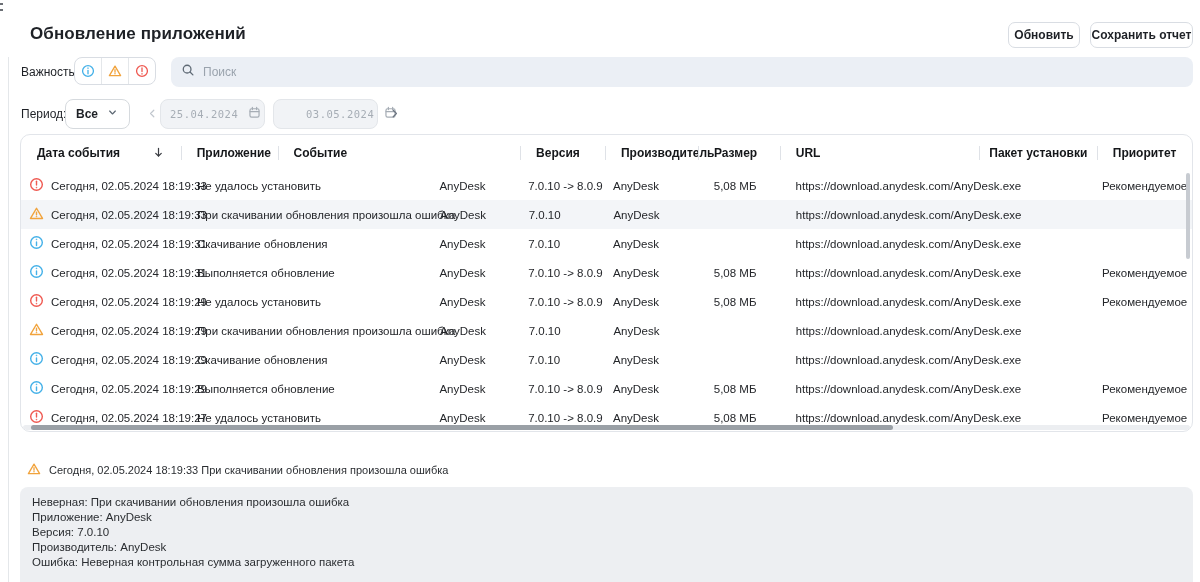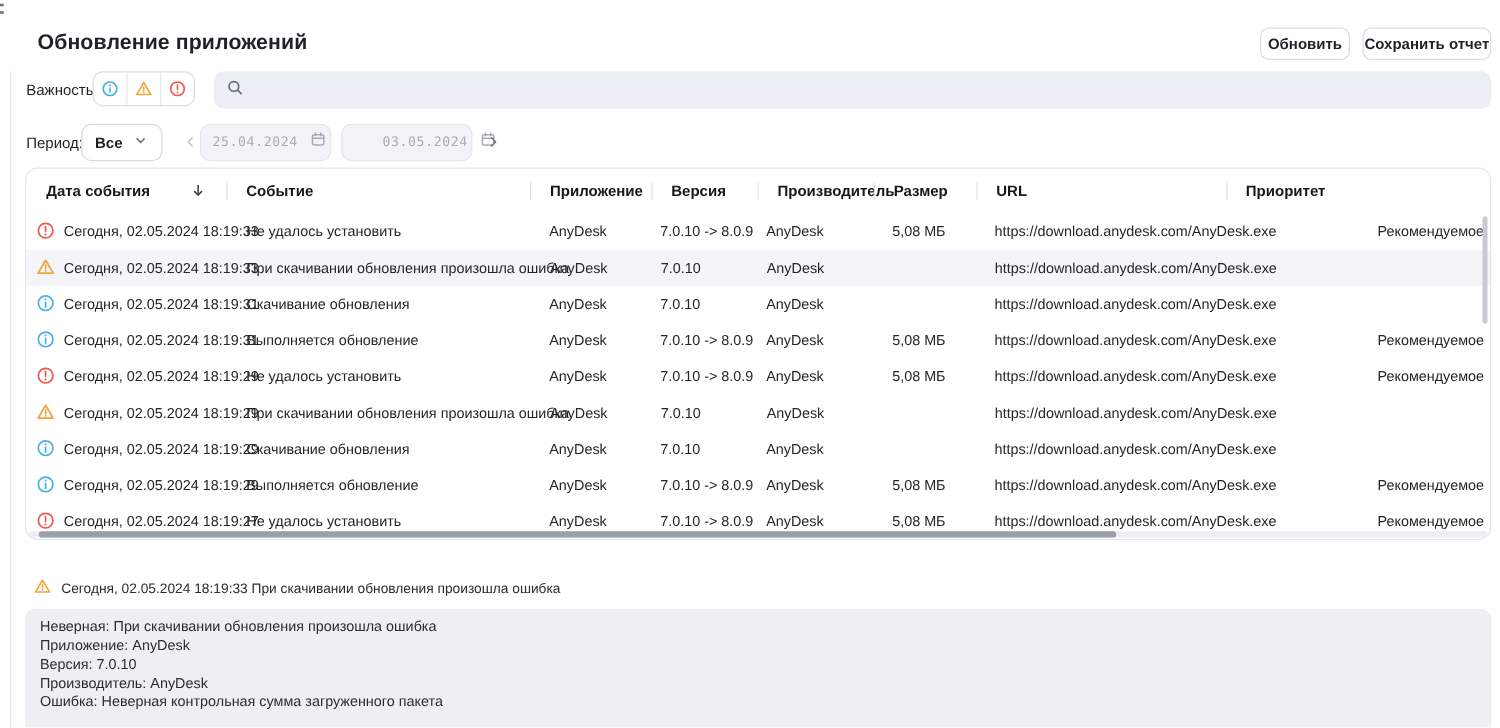--- a/index.html
+++ b/index.html
@@ -118,20 +118,21 @@
           <circle cx="8" cy="11.3" r="0.4" fill="#ef5a52" stroke="#ef5a52"></circle>
         </svg>
       </span>
     </div>
 
   <div class="abs search">
     <span id="search-icon-slot"><svg width="14" height="14" viewBox="0 0 16 16">
           <circle cx="7" cy="7" r="4.4" fill="none" stroke="#5f6a75" stroke-width="1.5" stroke-linecap="round" stroke-linejoin="round"></circle>
           <line x1="10.3" y1="10.3" x2="13.6" y2="13.6" fill="none" stroke="#5f6a75" stroke-width="1.5" stroke-linecap="round" stroke-linejoin="round"></line>
         </svg></span>
+    <input placeholder="Поиск" style="">
   </div>
 
   <div class="abs row-label" id="period-label">Период:</div>
   <div class="abs dropdown">
     <span>Все</span>
     <span id="dd-chev-slot"><svg width="13" height="13" viewBox="0 0 16 16">
           <polyline points="4.5,6.2 8,9.8 11.5,6.2" fill="none" stroke="#5f6a75" stroke-width="1.5" stroke-linecap="round" stroke-linejoin="round"></polyline>
         </svg></span>
   </div>
   <div class="abs chev-nav" id="chev-prev">
@@ -165,37 +166,40 @@
 
   <div class="abs card">
     <div class="thead" id="thead">
         <div class="th" style="width:160px">
           <span>Дата события</span>
           <span class="th-sort"><svg width="13" height="13" viewBox="0 0 16 16">
               <line x1="8" y1="3" x2="8" y2="12.3" fill="none" stroke="#3a3d42" stroke-width="1.5" stroke-linecap="round" stroke-linejoin="round"></line>
               <polyline points="4.6,9 8,12.3 11.4,9" fill="none" stroke="#3a3d42" stroke-width="1.5" stroke-linecap="round" stroke-linejoin="round"></polyline>
             </svg></span>
         </div>
+        <div class="th divider" style="width:97px">
+          <span>Приложение</span>
+        </div>
         <div class="th divider" style="width:243px">
           <span>Событие</span>
         </div>
-        <div class="th divider" style="width:97px">
-          <span>Приложение</span>
-        </div>
         <div class="th divider" style="width:85px">
           <span>Версия</span>
         </div>
         <div class="th divider" style="width:93px">
           <span>Производитель</span>
         </div>
         <div class="th divider" style="width:82px">
           <span>Размер</span>
         </div>
         <div class="th divider" style="width:200px">
           <span>URL</span>
+        </div>
+        <div class="th divider center" style="width:118px">
+          <span>Пакет установки</span>
         </div>
         <div class="th divider center" style="width:95px">
           <span>Приоритет</span>
         </div>
       </div>
     <div id="tbody">
         <div class="trow">
           <div class="td td-date" style="width:160px"><span><svg width="15" height="15" viewBox="0 0 16 16">
                 <circle cx="8" cy="8" r="6.2" fill="none" stroke="#ef5a52" stroke-width="1.5" stroke-linecap="round" stroke-linejoin="round"></circle>
                 <line x1="8" y1="4.6" x2="8" y2="8.6" fill="none" stroke="#ef5a52" stroke-width="1.5" stroke-linecap="round" stroke-linejoin="round"></line>

